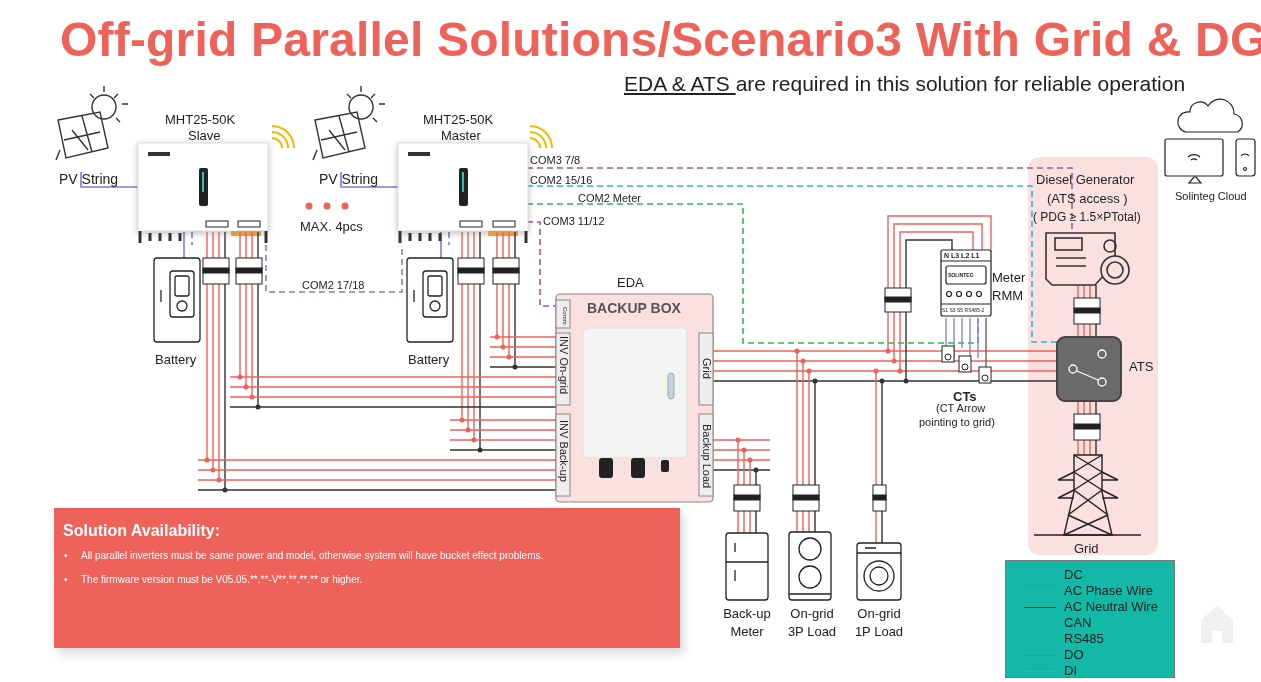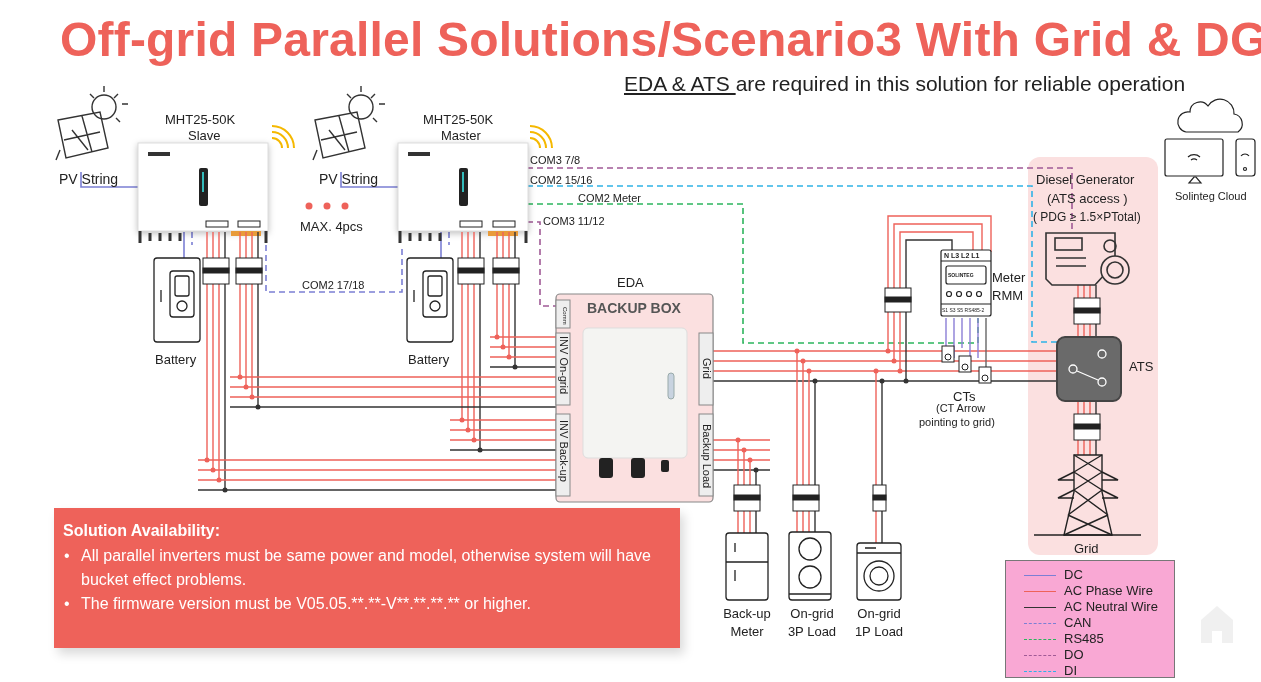--- a/index.html
+++ b/index.html
@@ -6,24 +6,24 @@
   body{width:1261px;height:682px;position:relative;overflow:hidden;font-family:"Liberation Sans","DejaVu Sans",sans-serif;color:#222;}
   .abs{position:absolute;}
   #title{left:60px;top:12px;font-size:48px;font-weight:bold;color:#ee625a;letter-spacing:0.2px;white-space:nowrap;}
   #subtitle{left:624px;top:72px;font-size:21px;color:#222;white-space:nowrap;}
   #subtitle .u{text-decoration:underline;}
   .lbl{font-size:13px;color:#222;white-space:nowrap;}
   .small{font-size:11px;color:#222;white-space:nowrap;}
   #diagram{left:0;top:0;}
   #info-box{left:54px;top:508px;width:626px;height:140px;background:#ee625a;color:#fff;box-shadow:4px 6px 10px rgba(0,0,0,0.15);}
   #info-box .h{position:absolute;left:9px;top:14px;font-size:16px;font-weight:bold;}
-  #info-box ul{position:absolute;left:8px;top:36px;margin:0;padding:0;list-style:none;font-size:16px;line-height:24px;width:600px;}
+  #info-box ul{position:absolute;left:8px;top:36px;margin:0;padding:0;list-style:none;font-size:10px;line-height:24px;width:600px;}
   #info-box li{position:relative;padding-left:19px;}
   #info-box li:before{content:"•";position:absolute;left:2px;top:0;}
-  #legend{left:1005px;top:560px;width:168px;height:116px;border:1px solid #777;background:#f9a8d4;}
+  #legend{left:1005px;top:560px;width:168px;height:116px;border:1px solid #777;background:#14b8a6;}
   .leg-row{position:absolute;left:0;height:16px;width:168px;font-size:13px;}
   .leg-row .sw{position:absolute;left:18px;top:8px;width:32px;height:0;}
   .leg-row .tx{position:absolute;left:58px;top:0;}
   #cloud-label{left:1175px;top:190px;font-size:11px;}
 </style>
 </head>
 <body>
 
 <div class="abs" id="title">Off-grid Parallel Solutions/Scenario3 With Grid &amp; DG</div>
 <div class="abs" id="subtitle"><span class="u">EDA &amp; ATS </span><span>are required in this solution for reliable operation</span></div>
@@ -356,21 +356,21 @@
 <div class="abs" style="left:570px;top:420px;font-size:11px;transform:rotate(90deg);transform-origin:left top;">INV Back-up</div>
 <div class="abs" style="left:713px;top:358px;font-size:11px;transform:rotate(90deg);transform-origin:left top;">Grid</div>
 <div class="abs" style="left:713px;top:424px;font-size:11px;transform:rotate(90deg);transform-origin:left top;">Backup Load</div>
 
 <div class="abs" style="left:944px;top:252px;font-size:7px;font-weight:bold;">N L3 L2 L1</div>
 <div class="abs" style="left:948px;top:272px;font-size:5px;font-weight:bold;">SOLINTEG</div>
 <div class="abs" style="left:942px;top:307px;font-size:5px;">S1 S3 S5 RS485-2</div>
 <div class="abs lbl" style="left:992px;top:270px;">Meter</div>
 <div class="abs lbl" style="left:992px;top:288px;">RMM</div>
 
-<div class="abs lbl" style="left:953px;top:389px;">CTs</div>
+<div class="abs lbl" style="left:953px;top:389px;font-weight:bold;">CTs</div>
 <div class="abs small" style="left:936px;top:402px;">(CT Arrow</div>
 <div class="abs small" style="left:919px;top:416px;">pointing to grid)</div>
 
 <div class="abs lbl" style="left:1036px;top:172px;">Diesel Generator</div>
 <div class="abs lbl" style="left:1047px;top:191px;">(ATS access )</div>
 <div class="abs" style="left:1033px;top:210px;font-size:12px;">( PDG ≥ 1.5×PTotal)</div>
 <div class="abs lbl" style="left:1129px;top:359px;">ATS</div>
 <div class="abs lbl" style="left:1074px;top:541px;">Grid</div>
 
 <div class="abs" id="cloud-label">Solinteg Cloud</div>

